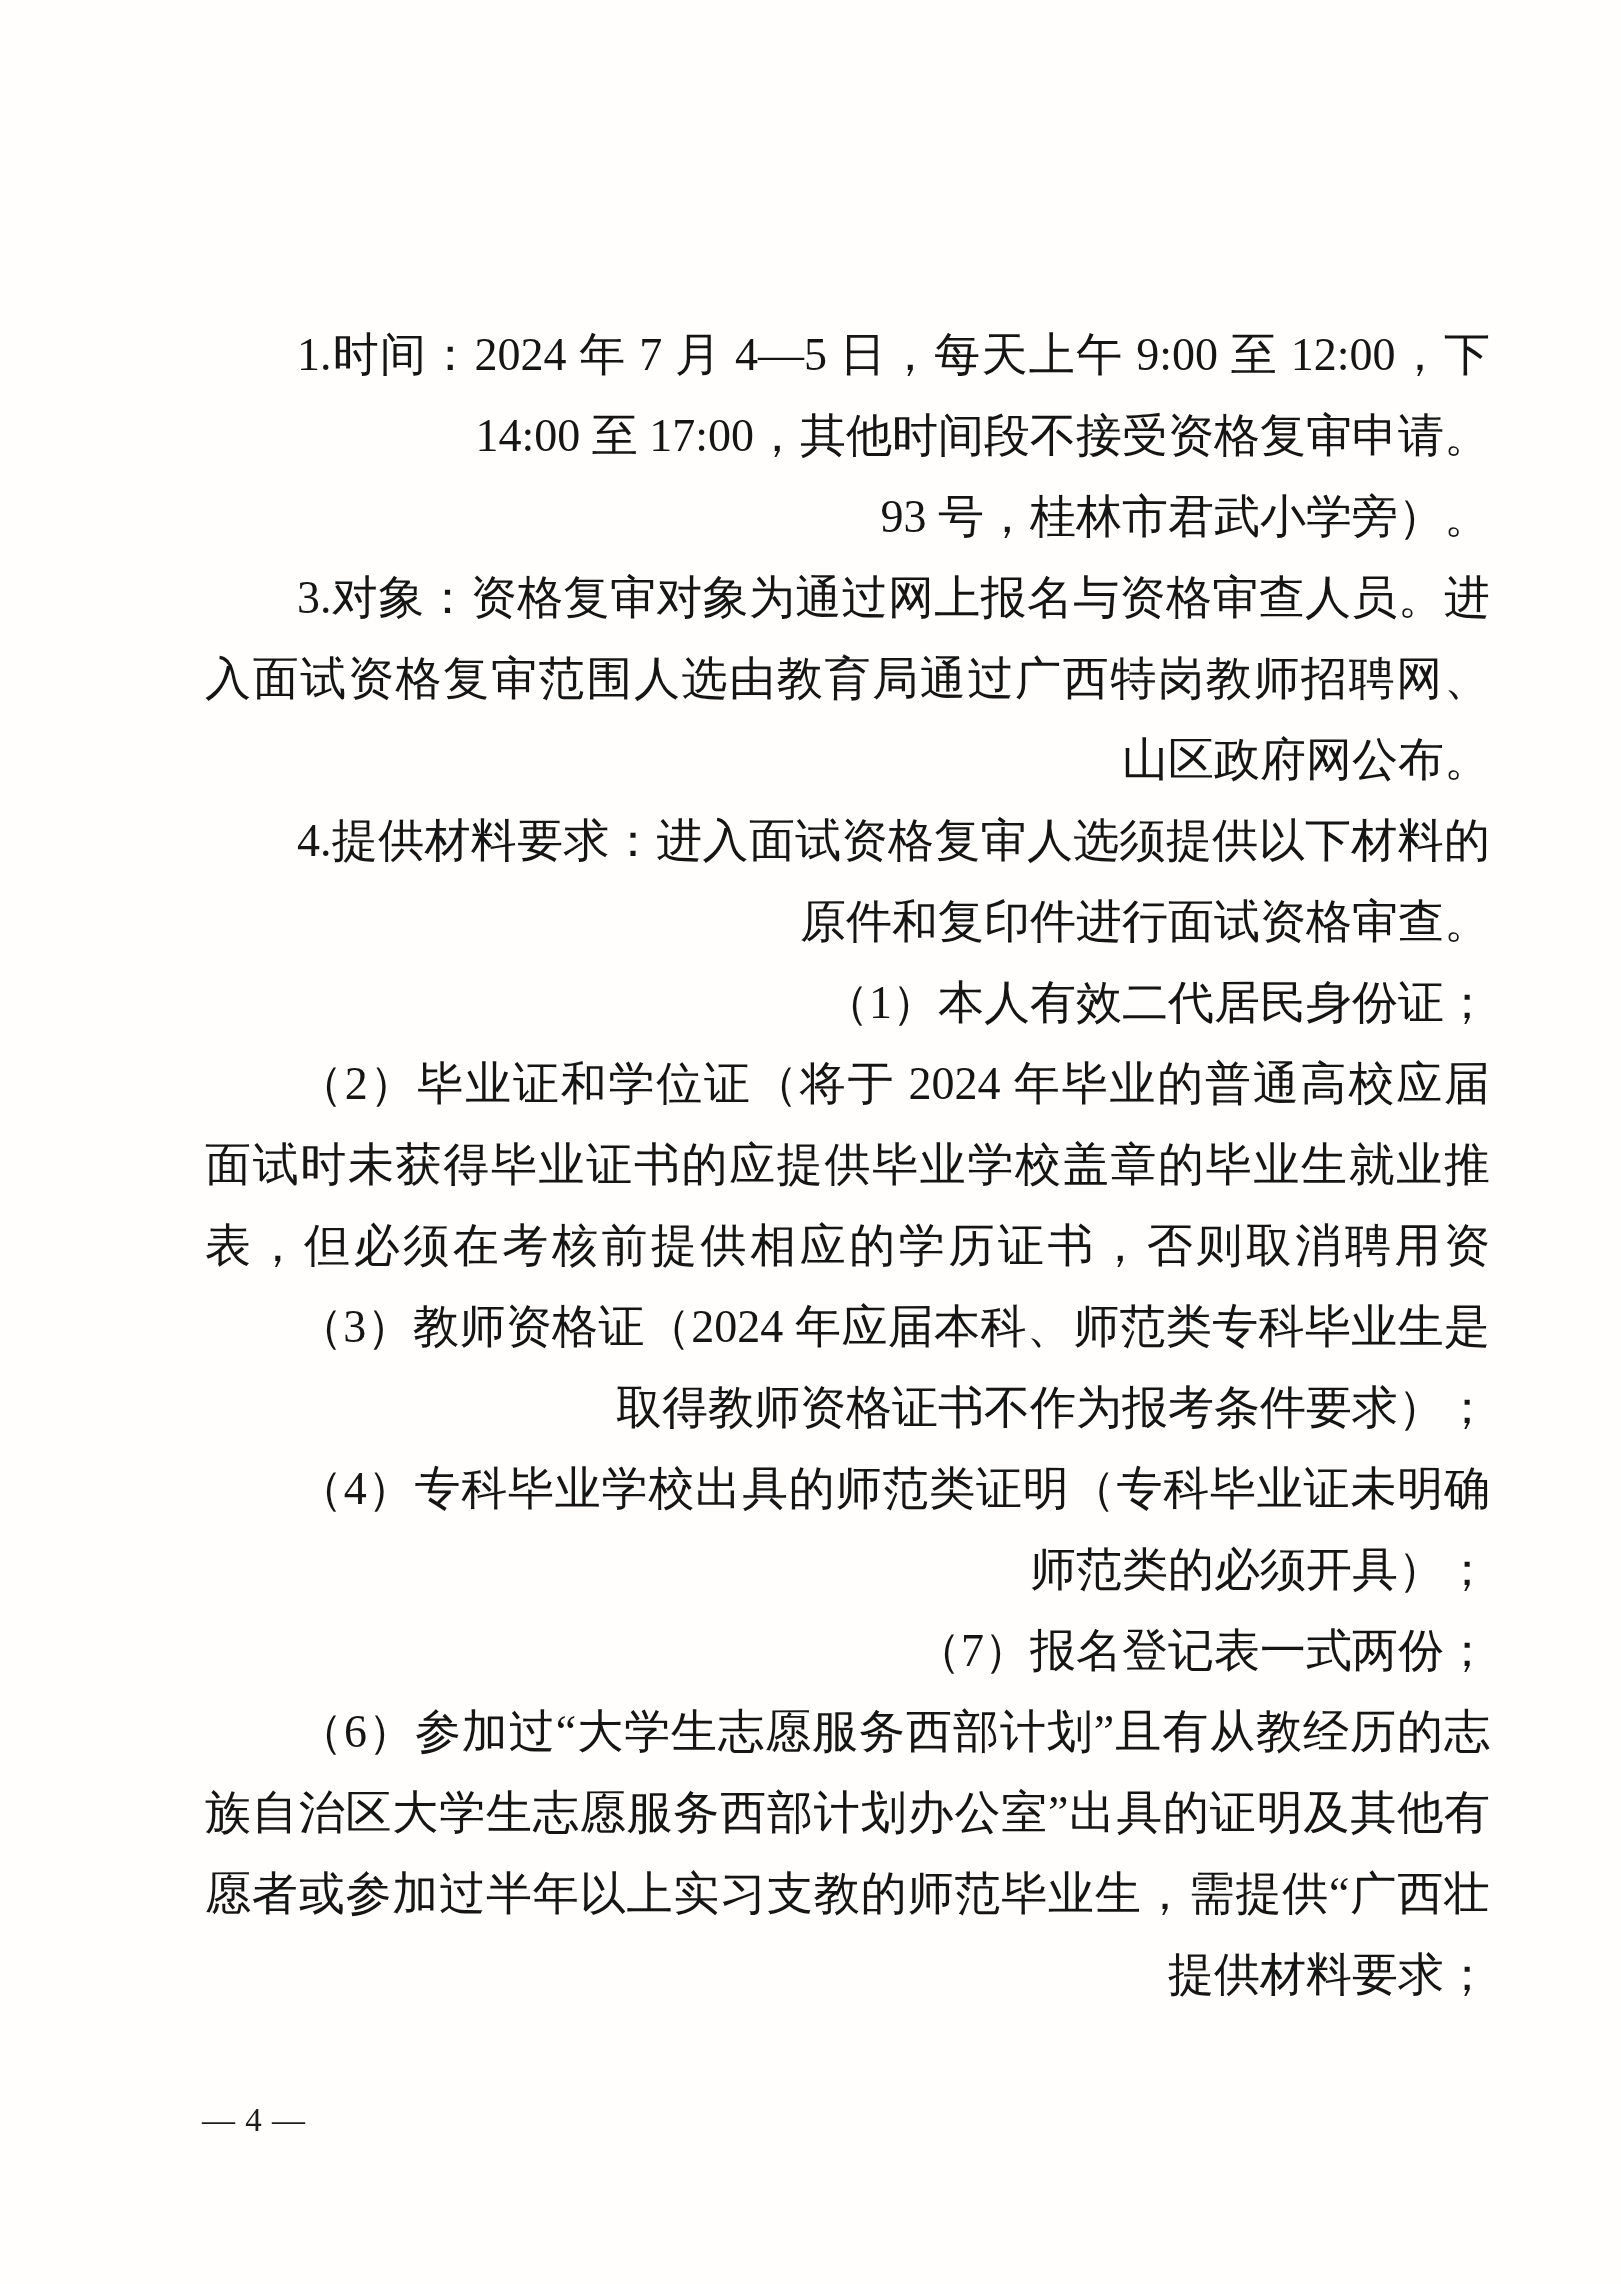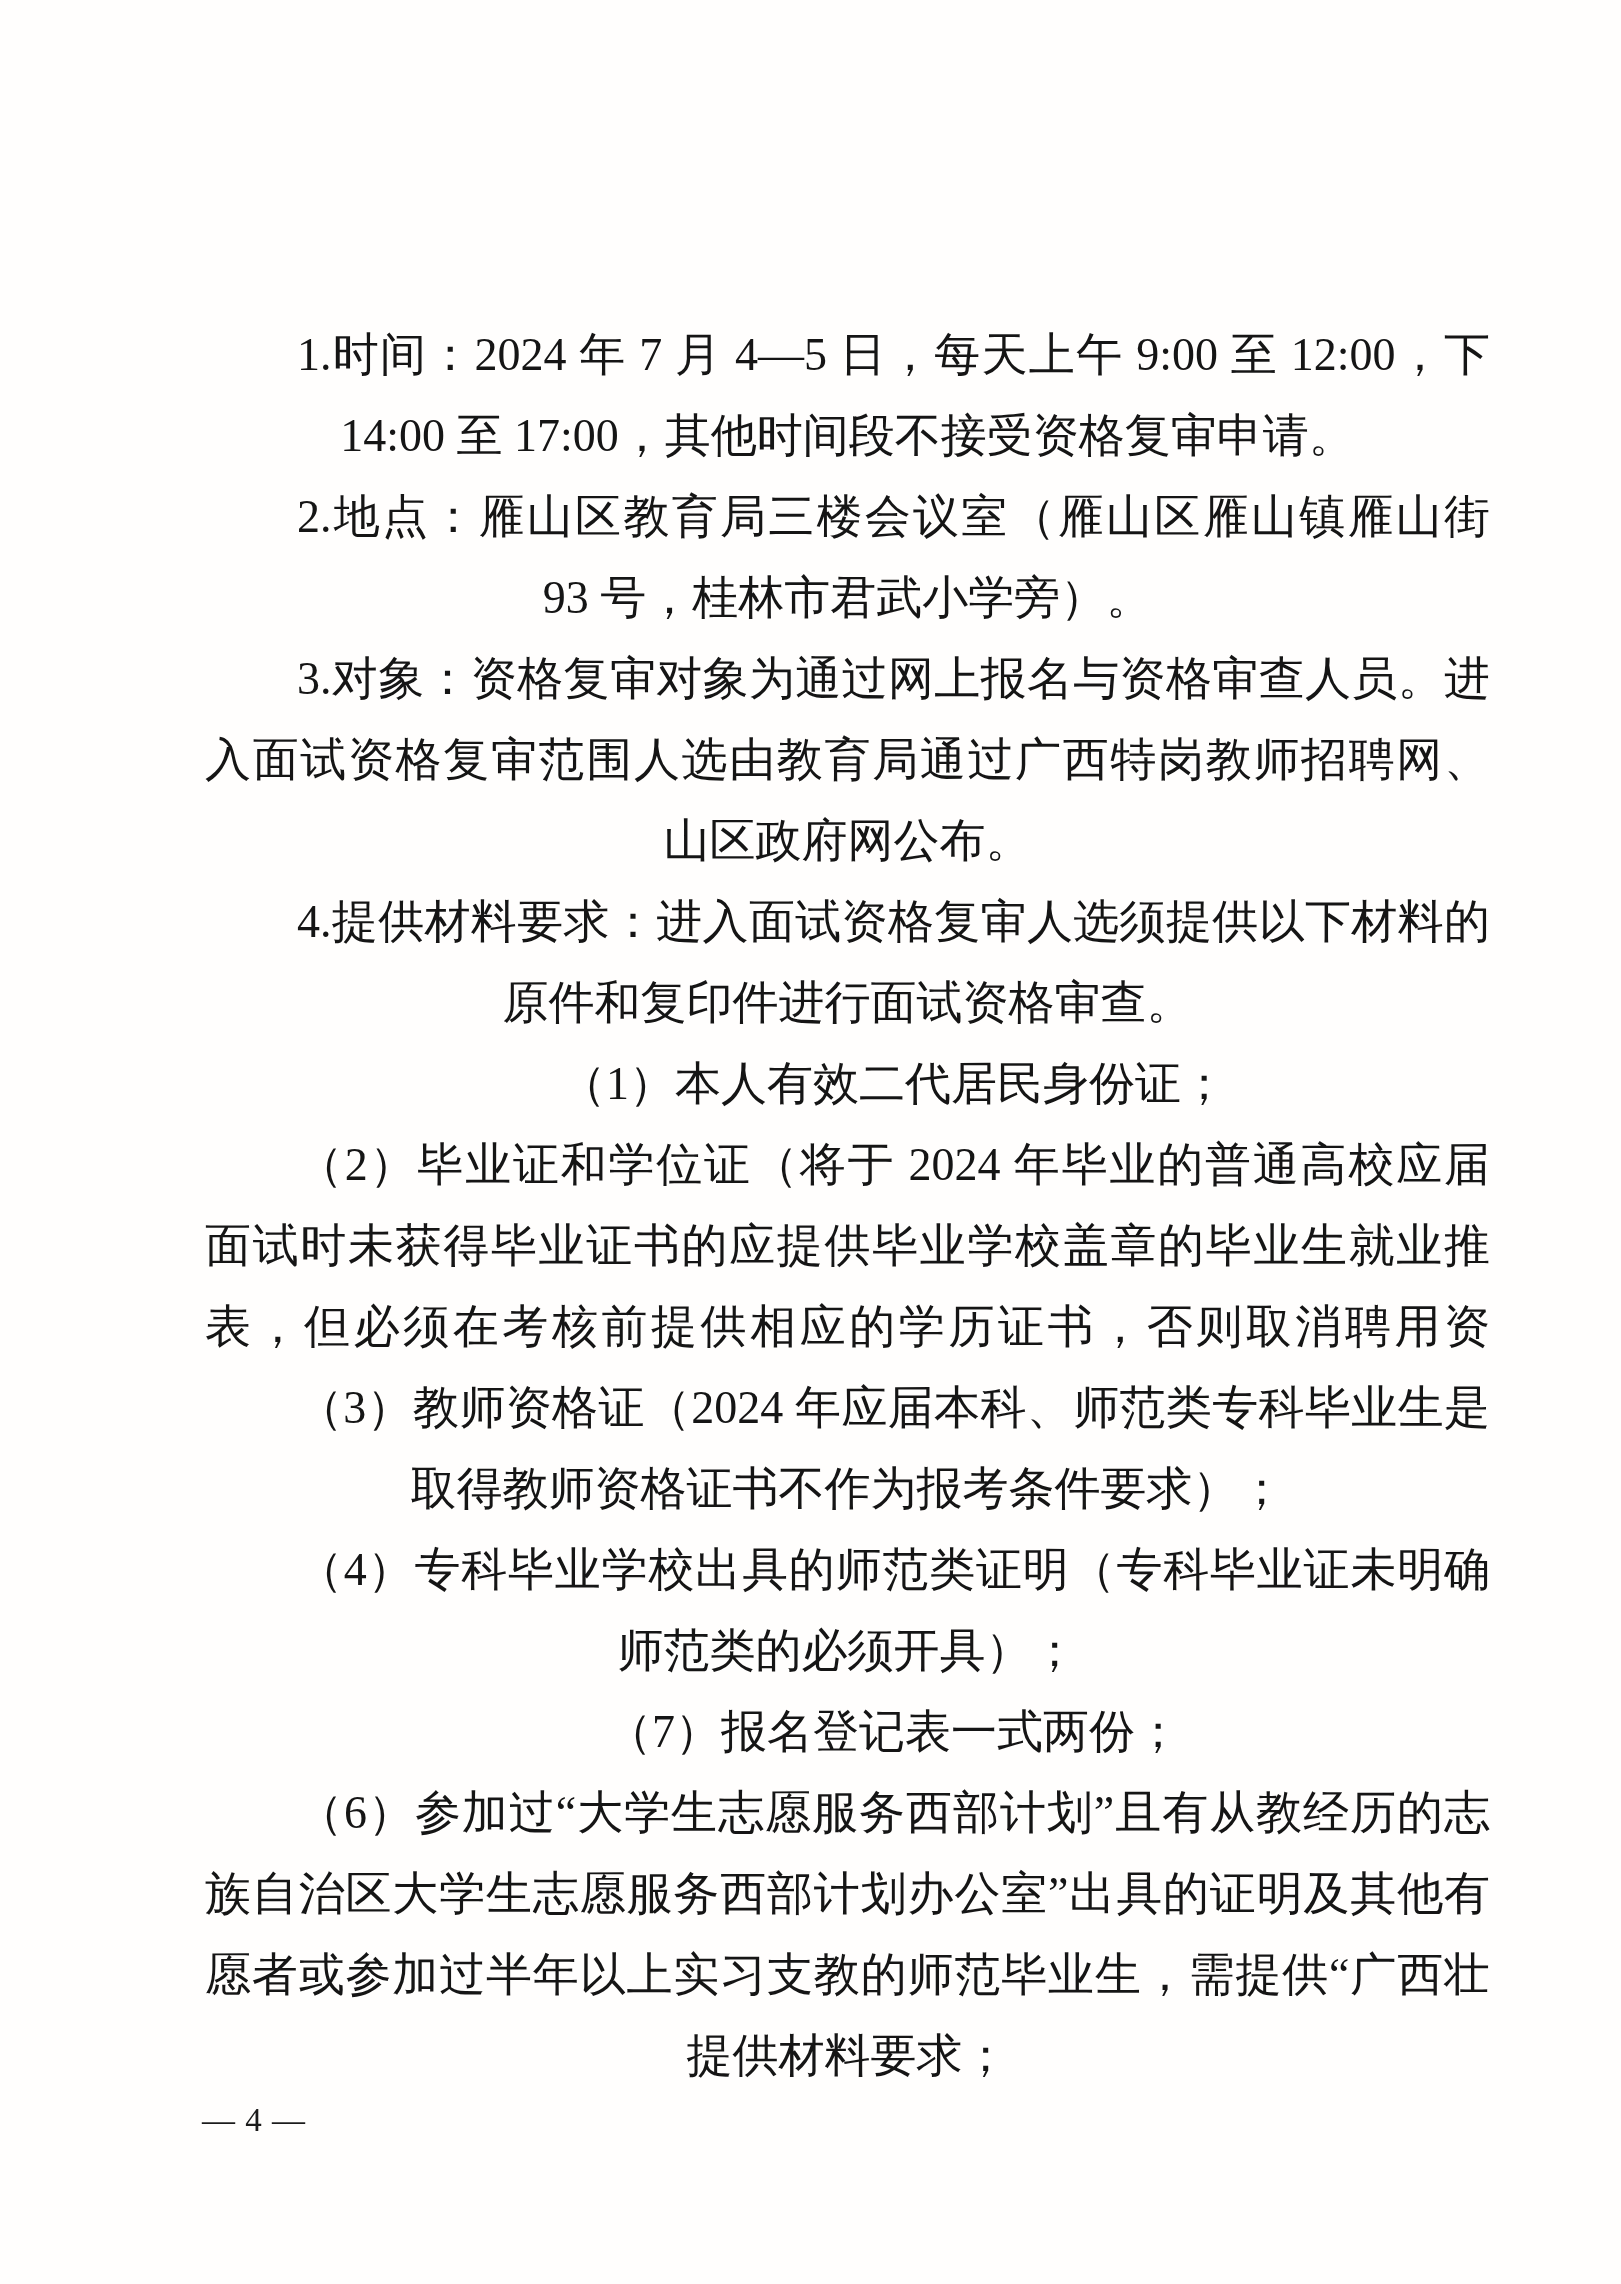--- a/index.html
+++ b/index.html
@@ -21,21 +21,21 @@
     left: 205px;
     top: 314px;
     width: 1285px;
   }
   .line {
     height: 81px;
     line-height: 81px;
     font-size: 46px;
     white-space: normal;
     overflow: hidden;
-    text-align: center;
+    text-align: right;
   }
   .indent {
     padding-left: 92px;
   }
   .just {
     text-align: justify;
     text-justify: inter-character;
     -moz-text-align-last: justify;
     text-align-last: justify;
   }
@@ -49,21 +49,20 @@
     color: #1b1b1b;
   }
 </style>
 </head>
 <body>
 
 <div class="page">
   <div class="text-block">
     <div class="line indent just">1.时间：2024 年 7 月 4—5 日，每天上午 9:00 至 12:00，下午</div>
     <div class="line">14:00 至 17:00，其他时间段不接受资格复审申请。</div>
-    <div class="line indent just">2.地点：雁山区教育局三楼会议室（雁山区雁山镇雁山街</div>
     <div class="line">93 号，桂林市君武小学旁）。</div>
     <div class="line indent just">3.对象：资格复审对象为通过网上报名与资格审查人员。进</div>
     <div class="line just">入面试资格复审范围人选由教育局通过广西特岗教师招聘网、雁</div>
     <div class="line">山区政府网公布。</div>
     <div class="line indent just">4.提供材料要求：进入面试资格复审人选须提供以下材料的</div>
     <div class="line">原件和复印件进行面试资格审查。</div>
     <div class="line indent">（1）本人有效二代居民身份证；</div>
     <div class="line indent just">（2）毕业证和学位证（将于 2024 年毕业的普通高校应届考生</div>
     <div class="line just">面试时未获得毕业证书的应提供毕业学校盖章的毕业生就业推荐</div>
     <div class="line just">表，但必须在考核前提供相应的学历证书，否则取消聘用资格）；</div>

